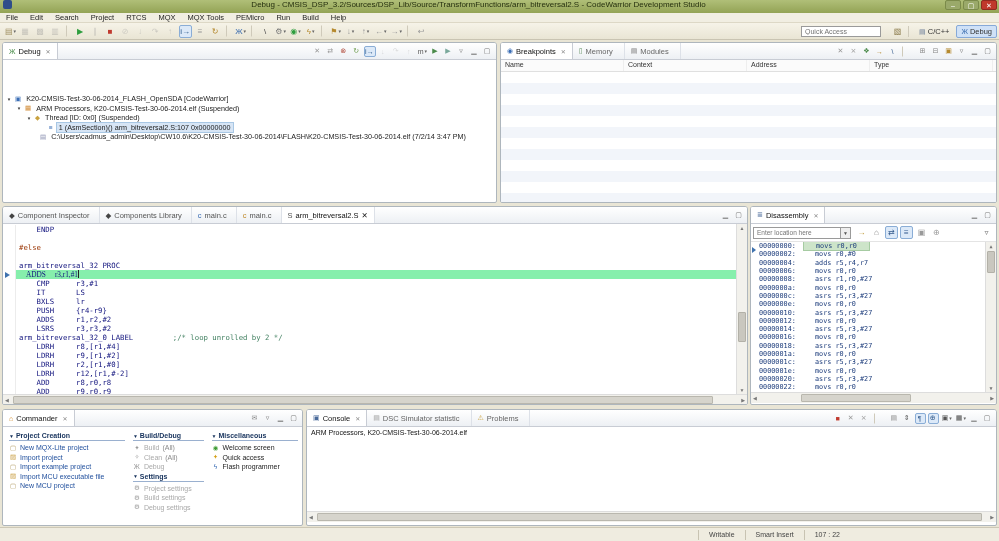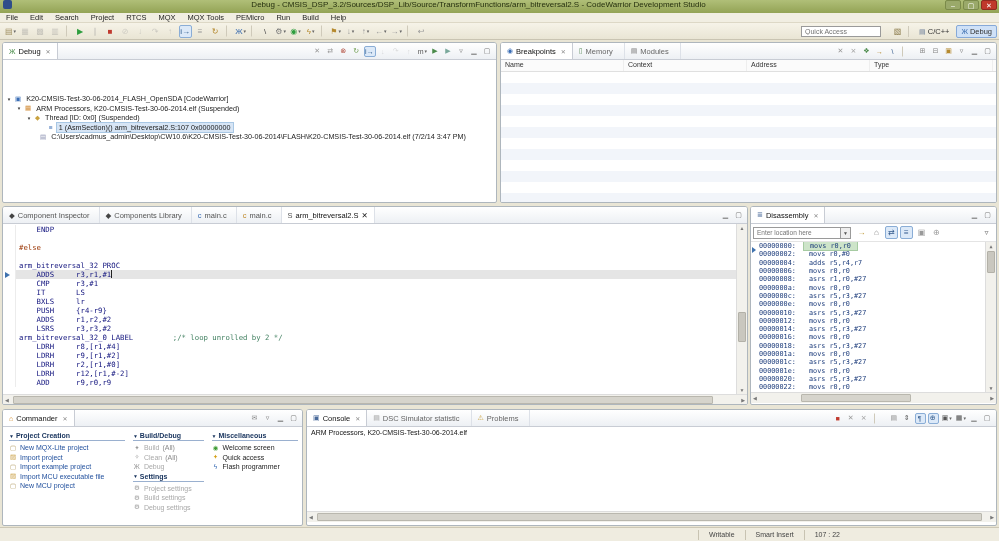--- a/index.html
+++ b/index.html
@@ -55,21 +55,21 @@
   
   .etab { display:flex; align-items:center; gap:3px; padding:0 6px; font-size:7.5px; color:#555; border-right:1px solid #dde1e8; white-space:nowrap; }
   .etab.active { background:#fff; color:#111; box-shadow:inset 0 -2px 0 #fff; }
   #editor-body { display:flex; height:170px; }
   #code-area { flex:1; overflow:hidden; font-family:"DejaVu Sans Mono", monospace; font-size:7.3px; line-height:9px; padding-top:1px; }
   .code-line { display:flex; height:9px; white-space:pre; }
   .gutter-cell { width:13px; flex:none; border-right:1px solid #ececec; position:relative; }
   .ip-arrow { display:none; position:absolute; left:2px; top:2px; width:0; height:0; border-left:5px solid #3f72ae; border-top:3px solid transparent; border-bottom:3px solid transparent; }
   .code-line.current .ip-arrow { display:block; }
   .line-body { flex:1; color:#10127d; padding-left:3px; }
-  .code-line.current .line-body { background:#e5e5e5; }
+  .code-line.current .line-body { background:#86efac;font-family:Liberation Serif, serif; }
   .code-text.preproc { color:#993300; }
   .code-comment { color:#3f7f5f; }
   .caret { display:none; width:1px; height:8px; background:#222; vertical-align:-1px; }
   .code-line.current .caret { display:inline-block; }
   .vscroll { width:11px; flex:none; background:#f2f1ec; border-left:1px solid #ddd; position:relative; }
   .vscroll .arr { position:absolute; left:0; width:100%; text-align:center; font-size:5px; color:#777; }
   .vscroll .thumb { position:absolute; left:1px; width:8px; background:#c9c7bf; border:1px solid #b3b1a8; border-radius:1px; }
   .hscroll { height:11px; background:#f2f1ec; border-top:1px solid #ddd; position:relative; }
   .hscroll .arr { position:absolute; top:2px; font-size:5px; color:#777; }
   .hscroll .thumb { position:absolute; top:1px; height:8px; background:#d6d4cc; border:1px solid #b9b7ae; border-radius:1px; }
@@ -77,21 +77,21 @@
   
   #dis-toolbar { height:18px; display:flex; align-items:center; padding:0 2px; border-bottom:1px solid #e4e4e4; }
   #dis-location { width:88px; height:12px; border:1px solid #9a9a9a; font-size:6.5px; color:#555; padding-left:3px; font-family:"Liberation Sans", sans-serif; }
   #dis-combo-arrow { font-size:5px; color:#555; border:1px solid #9a9a9a; border-left:none; height:12px; display:inline-flex; align-items:center; padding:0 2px; background:#eee; }
   #dis-body { height:150px; overflow:hidden; font-family:"DejaVu Sans Mono", monospace; font-size:6.8px; display:flex; }
   #dis-lines { flex:1; }
   .dis-row { display:flex; height:8.3px; align-items:center; white-space:pre; }
   .dis-ptr { width:8px; flex:none; position:relative; }
   .dis-row.current .dis-ptr::after { content:""; position:absolute; left:1px; top:1px; width:0; height:0; border-left:4px solid #3f72ae; border-top:3px solid transparent; border-bottom:3px solid transparent; }
   .dis-addr { color:#1a3a7a; width:44px; flex:none; }
-  .dis-instr { color:#1a3a7a; padding:0 6px; }
+  .dis-instr { color:#1a3a7a; padding:0 12px; }
   .dis-row.current .dis-instr { background:#cde4c9; border:1px solid #a6cba2; }
 
   
   #cmd-body { display:flex; padding:4px 4px 0 6px; gap:8px; }
   .cmd-col { display:flex; flex-direction:column; }
   .cmd-sec-title { display:flex; align-items:center; gap:2px; font-size:7px; font-weight:bold; color:#16325c; border-bottom:1px solid #9ab0cf; padding-bottom:1px; margin-bottom:2px; margin-top:1px; }
   .cmd-sec-title .tri { font-size:5px; }
   .cmd-item { display:flex; align-items:center; gap:3px; font-size:7px; color:#1f4e9c; height:9.5px; white-space:nowrap; }
   .cmd-item.disabled { color:#a9a9a9; }
   .cmd-item .suffix { color:#444; }
@@ -621,20 +621,24 @@
         <div class="code-line">
           <span class="gutter-cell"></span>
           <span class="line-body"><span class="code-text">    LDRH     r2,[r1,#0]</span><span class="code-comment"></span></span>
         </div>
 
         <div class="code-line">
           <span class="gutter-cell"></span>
           <span class="line-body"><span class="code-text">    LDRH     r12,[r1,#-2]</span><span class="code-comment"></span></span>
         </div>
 
+        <div class="code-line">
+          <span class="gutter-cell"></span>
+          <span class="line-body"><span class="code-text">    ADD      r8,r0,r8</span><span class="code-comment"></span></span>
+        </div>
 
         <div class="code-line">
           <span class="gutter-cell"></span>
           <span class="line-body"><span class="code-text">    ADD      r9,r0,r9</span><span class="code-comment"></span></span>
         </div>
       </div>
     <div class="vscroll">
       <span class="arr" style="top:1px;">▲</span>
       <span class="thumb" style="top:88px;height:30px;"></span>
       <span class="arr" style="bottom:1px;">▼</span>

